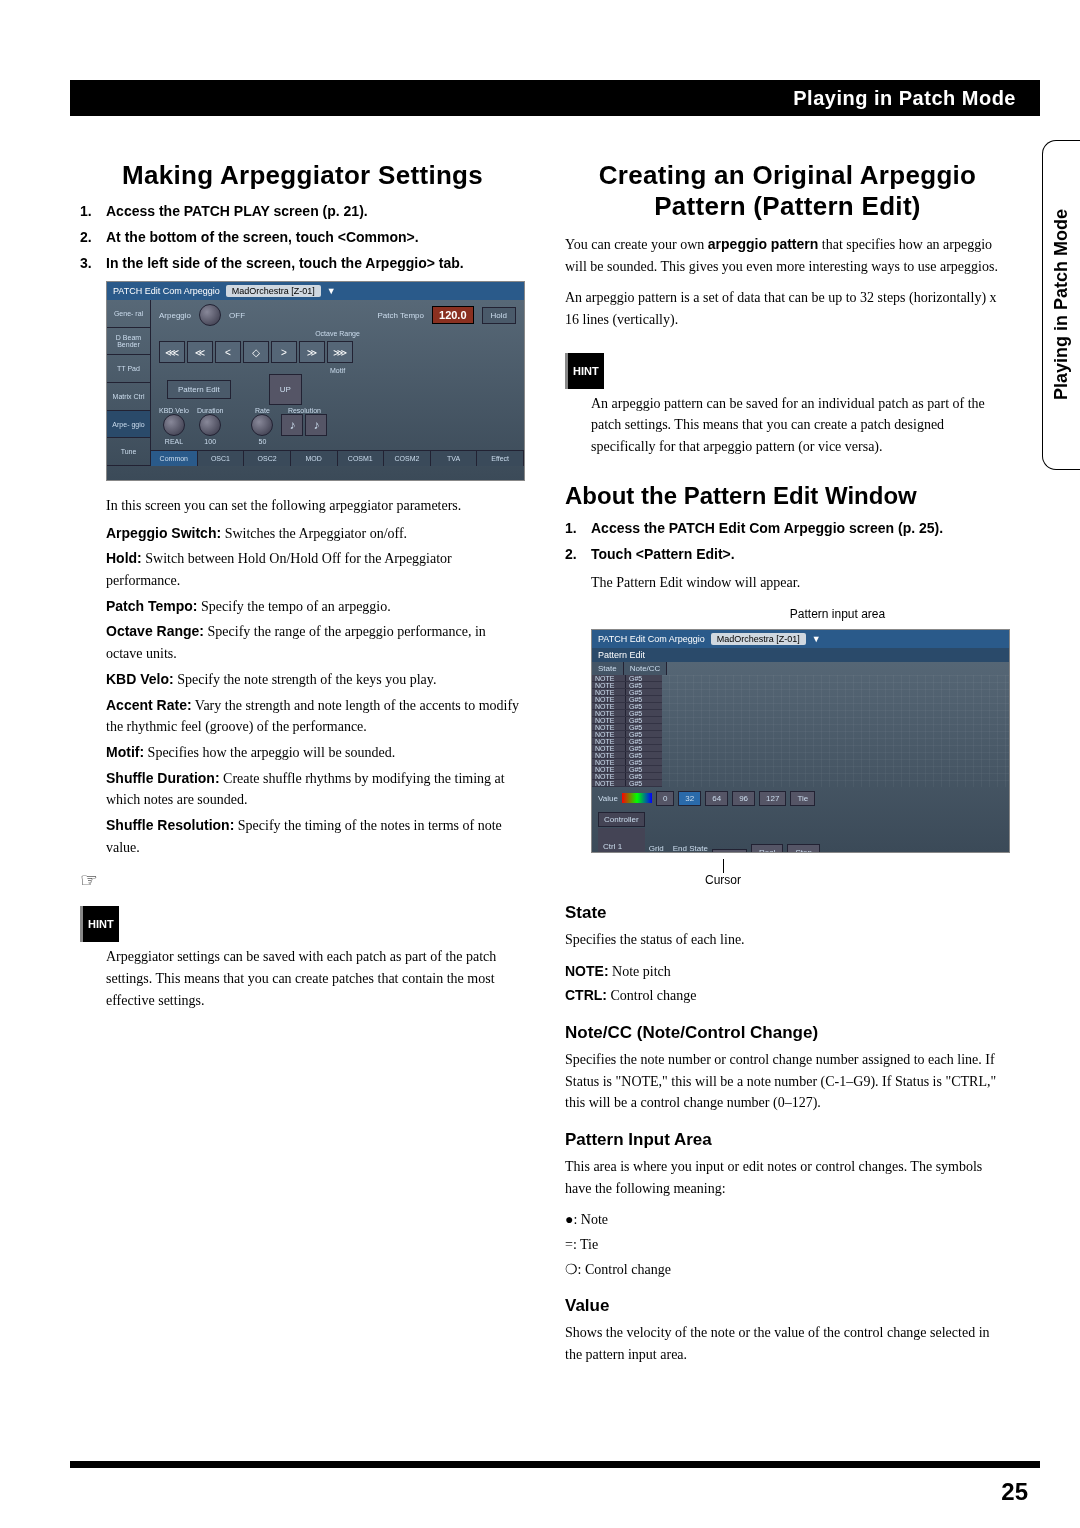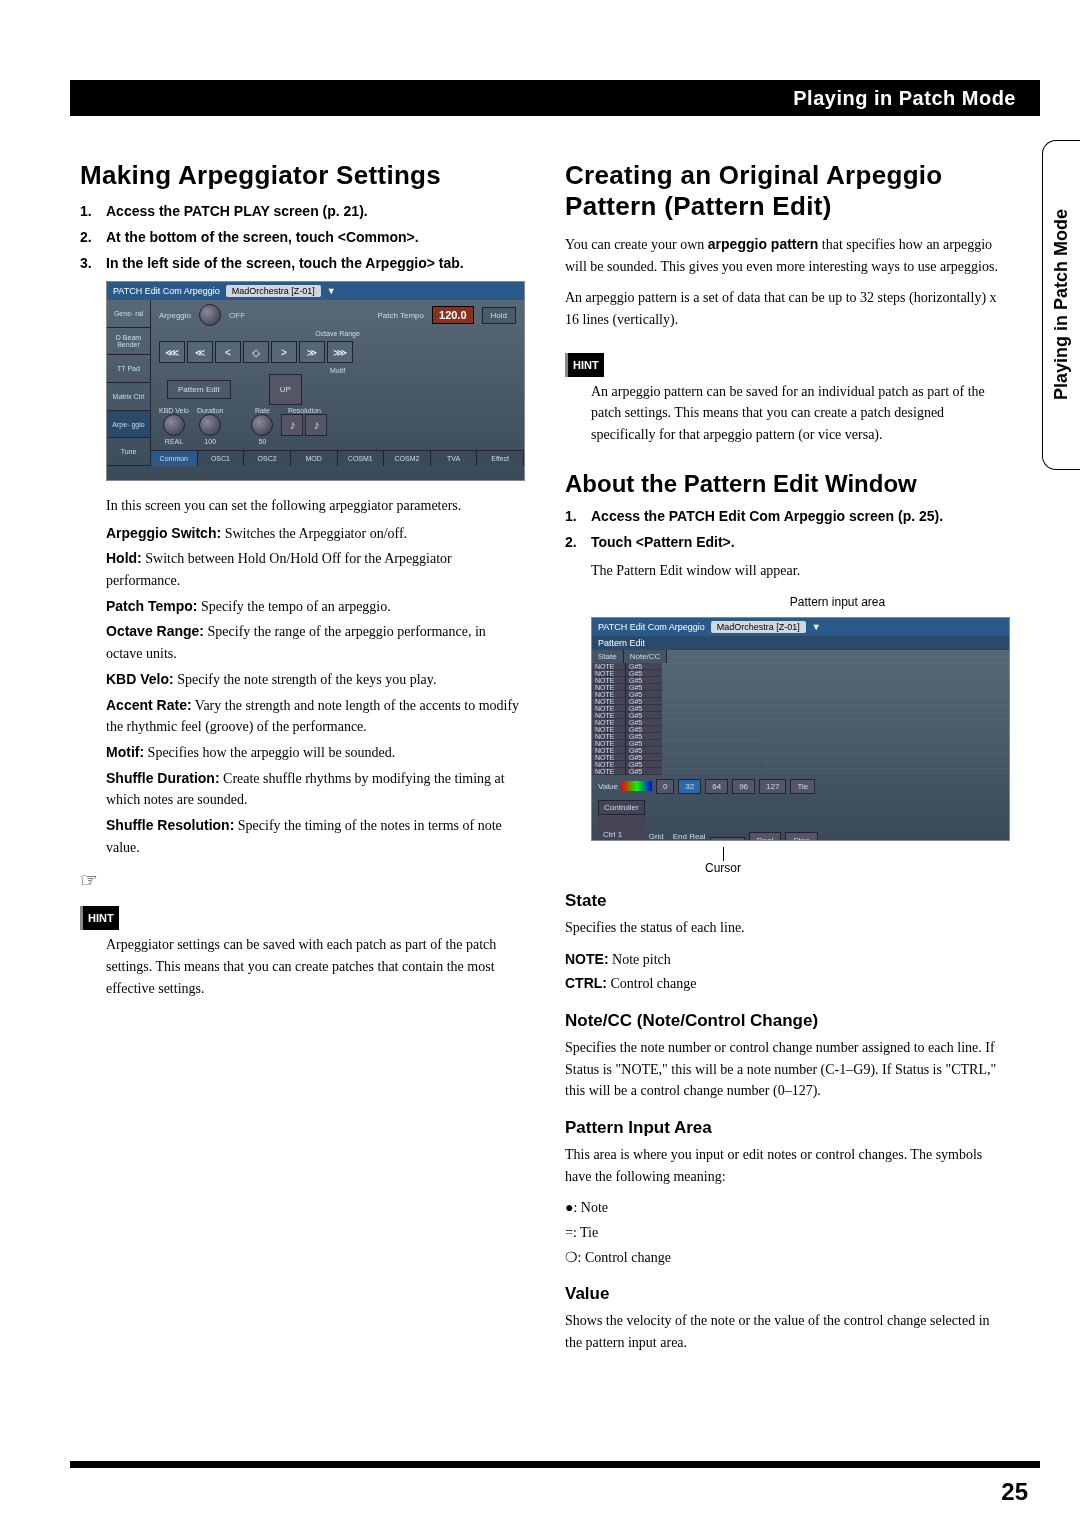--- a/index.html
+++ b/index.html
@@ -60,20 +60,21 @@
   .col {
     flex: 1;
     min-width: 0;
   }
   h1 {
     font-family: Arial, Helvetica, sans-serif;
     font-weight: bold;
     font-size: 26px;
     margin-bottom: 12px;
     letter-spacing: 0.3px;
+    text-align: center;
   }
   .ol-step {
     font-family: Arial, Helvetica, sans-serif;
     font-weight: bold;
     font-size: 14px;
     margin-bottom: 10px;
     display: flex;
   }
   .ol-step .num { width: 26px; flex-shrink: 0; }
   .ol-step .txt { flex: 1; }
@@ -245,21 +246,21 @@
     margin-top: 10px;
     margin-bottom: 2px;
   }
   .hint-icon {
     display: inline-block;
     background: #000;
     color: #fff;
     font-family: Arial, sans-serif;
     font-weight: bold;
     font-size: 11px;
-    padding: 6px 5px;
+    padding: 12px 5px;
     margin-top: 12px;
     margin-bottom: 4px;
     border-left: 3px solid #888;
   }
   .note-body {
     margin-left: 26px;
     font-size: 14px;
     line-height: 1.55;
     margin-bottom: 8px;
   }
@@ -662,21 +663,21 @@
         <div style="display:flex;flex-direction:column;gap:1px">
           <span class="lbl">Controller</span>
           <span class="ctr">Ctrl  1</span>
           <span class="ctr">Ctrl  2</span>
         </div>
         <div style="display:flex;flex-direction:column;">
           <span>Grid</span>
           <span class="btn">♪</span>
         </div>
         <div style="display:flex;flex-direction:column;align-items:center">
-          <span>End Real</span>
+          <span>End State</span>
           <span class="btn">32</span>
         </div>
         <span class="btn">Clear</span>
         <span class="btn" style="white-space:pre;text-align:center">Real
 Rec</span>
         <span class="btn" style="white-space:pre;">Step
 Rec</span>
       </div>
     </div>
 

